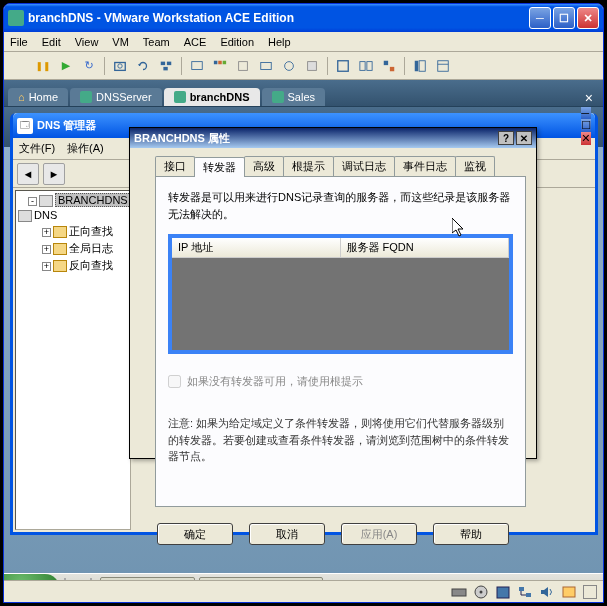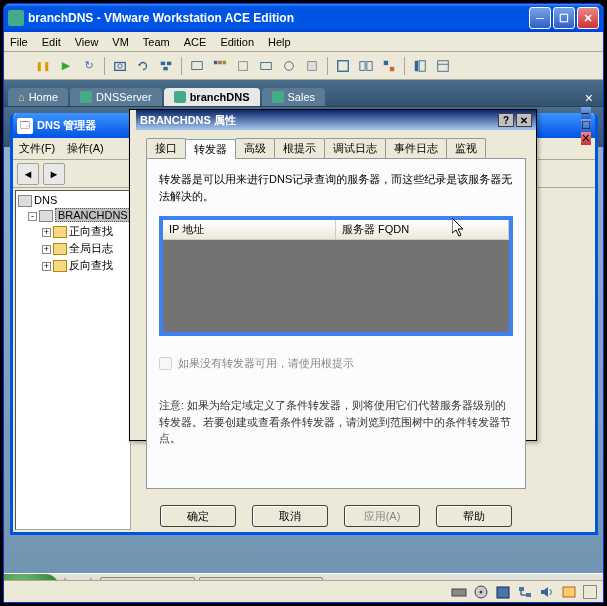--- a/index.html
+++ b/index.html
@@ -46,25 +46,25 @@
   .mmc-tree { width:116px; background:#fff; border:1px inset #aca899; margin:2px; padding:2px; overflow:hidden;}
   .mmc-tree .node { white-space:nowrap; padding:1px 0;}
   .mmc-tree .node.sel span.lbl { background:#c0c0c0; border:1px dotted #555; padding:0 2px;}
   .exp { display:inline-block; width:9px;height:9px;border:1px solid #888;text-align:center;line-height:7px;font-size:9px;margin-right:2px;}
   .ticon{display:inline-block;width:14px;height:12px;vertical-align:middle;margin-right:2px;}
   .ticon.srv{background:#ddd;border:1px solid #888;}
   .ticon.book{background:#f5d785;border:1px solid #b8860b;}
   .ticon.fold{background:#f5d785;border:1px solid #b8860b;position:relative;}
   .ticon.fold2{background:#f5d785;border:1px solid #b8860b;}
   
-  .prop-win { position:absolute; left:125px; top:2px; width:408px; height:332px; background:#ece9d8; border:1px solid #000; box-shadow:2px 2px 4px rgba(0,0,0,0.3);padding-left:6px;}
+  .prop-win { position:absolute; left:125px; top:20px; width:408px; height:332px; background:#ece9d8; border:1px solid #000; box-shadow:2px 2px 4px rgba(0,0,0,0.3);}
   .prop-title { height:20px; background: linear-gradient(#0a246a,#a6caf0); display:flex; align-items:center; padding:0 4px; color:#fff; font-weight:bold;}
   .prop-title .pt { flex:1;}
   .prop-title .pq { width:16px;height:14px;background:#c0c0c0;border:1px solid #404040;color:#000;display:flex;align-items:center;justify-content:center;font-size:10px;margin-left:2px;}
-  .prop-body { padding:8px 10px;}
+  .prop-body { padding:8px 10px;margin-left:15px;}
   .tabs-row { display:flex; height:21px; border-bottom:1px solid #919b9c; position:relative;}
   .ptab { padding:2px 8px; border:1px solid #919b9c; border-bottom:none; background:#ece9d8; margin-right:-1px; border-radius:2px 2px 0 0; cursor:default;}
   .ptab.active { background:#fcfcfe; position:relative; top:1px; padding-bottom:3px; z-index:2;}
   .tab-content { border:1px solid #919b9c; border-top:none; background:#fcfcfe; padding:12px; height:330px;}
   .desc { line-height:1.5; margin-bottom:12px;}
   .list-box { border:4px solid #3b82f6; background:#737373; height:120px;}
   .list-head { display:flex; background: linear-gradient(#fff,#ece9d8); border-bottom:1px solid #ccc;}
   .list-head .col { padding:2px 6px; border-right:1px solid #ccc; flex:1;}
   .cb-row { display:flex; align-items:center; gap:6px; margin:10px 0; color:#888;}
   .cb-row input{margin:0;}
@@ -237,22 +237,22 @@
       <div class="mmc-menu">
         <span>文件(F)</span>
         <span>操作(A)</span>
       </div>
       <div class="mmc-tb">
         <div class="bt">◄</div>
         <div class="bt">►</div>
       </div>
       <div class="mmc-body">
         <div class="mmc-tree">
+          <div class="node sel" style="padding-left:10px"><span class="exp">-</span><span class="ticon srv"></span><span class="lbl">BRANCHDNS</span></div>
           <div class="node"><span class="ticon srv"></span><span class="lbl">DNS</span></div>
-          <div class="node sel" style="padding-left:10px"><span class="exp">-</span><span class="ticon srv"></span><span class="lbl">BRANCHDNS</span></div>
           <div class="node" style="padding-left:24px"><span class="exp">+</span><span class="ticon fold"></span><span class="lbl">正向查找</span></div>
           <div class="node" style="padding-left:24px"><span class="exp">+</span><span class="ticon book"></span><span class="lbl">全局日志</span></div>
           <div class="node" style="padding-left:24px"><span class="exp">+</span><span class="ticon fold"></span><span class="lbl">反向查找</span></div>
         </div>
       </div>
     </div>
 
     <div class="prop-win">
       <div class="prop-title">
         <div class="pt">BRANCHDNS 属性</div>

